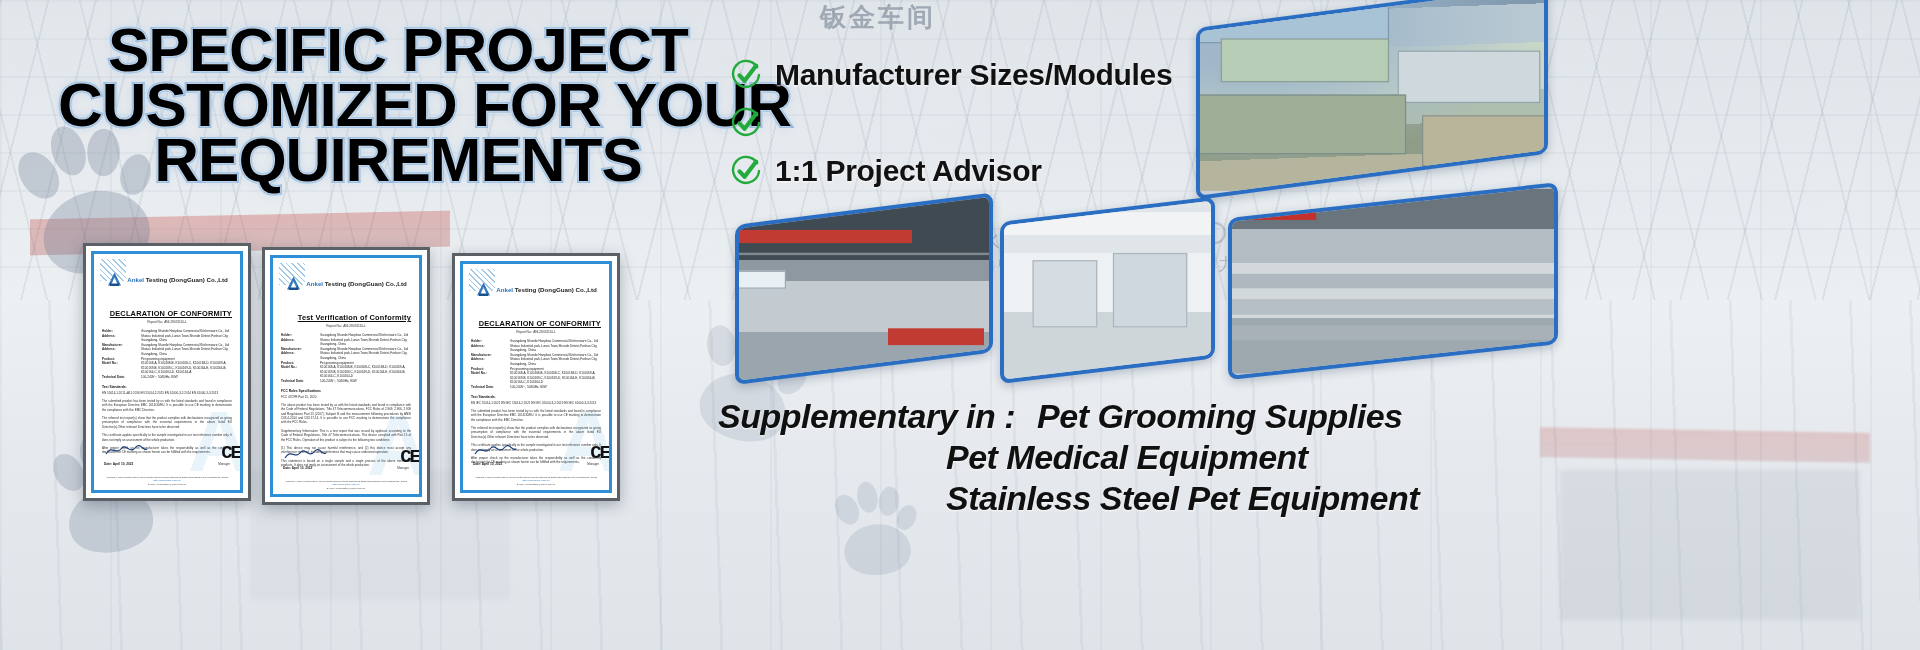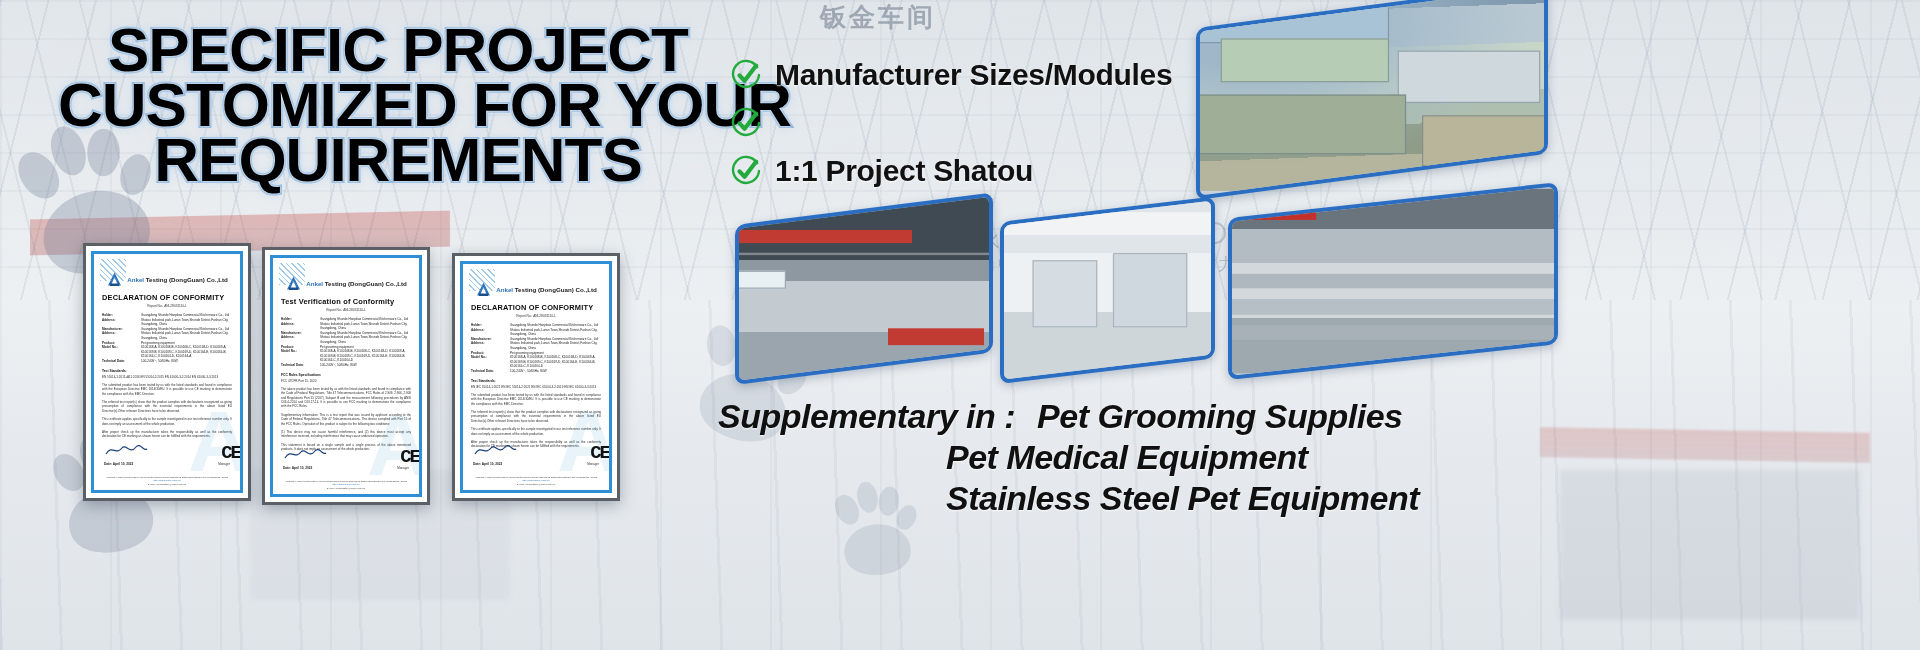--- a/index.html
+++ b/index.html
@@ -196,22 +196,22 @@
     gap: 4px; margin-top: 10px;
   }
   .cert-logo {
     width: 17px; height: 16px;
   }
   .cert-company {
     font-size: 6.2px; font-weight: 700; color: #222; white-space: nowrap;
   }
   .cert-company .brand { color: #2e72b8; }
   .cert-title {
-    text-align: left; font-size: 7.4px; font-weight: 700;
-    color: #0b0b0b; margin-top: 6px; letter-spacing: .2px;
+    text-align: right; font-size: 7.4px; font-weight: 700;
+    color: #0b0b0b; margin-top: 22px; letter-spacing: .2px; text-decoration: underline;
   }
   .cert-report {
     text-align: center; font-size: 3.2px; color: #333; margin-top: 2px;
   }
   .cert-table { margin-top: 5px; }
   .cert-row { display: flex; gap: 5px; font-size: 3.1px; line-height: 4.6px; color: #222; }
   .cert-row .k { width: 34px; flex: 0 0 34px; font-weight: 700; }
   .cert-row .v { flex: 1; }
   .cert-sec { margin-top: 5px; font-size: 3.3px; font-weight: 700; color: #111; }
   .cert-body { margin-top: 2px; font-size: 3.0px; line-height: 4.3px; color: #2b2b2b; }
@@ -364,21 +364,21 @@
         </svg>
       </span>
     </div>
     <div class="bullet">
       <span class="check-icon">
         <svg viewBox="0 0 32 32" width="32" height="32">
           <path d="M27.2 8.2 A13 13 0 1 0 29 16" fill="none" stroke="#22ab3c" stroke-width="2.4" stroke-linecap="round"></path>
           <path d="M9.5 16.4 L14.6 21.8 L26.2 6.6" fill="none" stroke="#22ab3c" stroke-width="4.2" stroke-linecap="round" stroke-linejoin="round"></path>
         </svg>
       </span>
-      <span class="bullet-label">1:1 Project Shatou</span>
+      <span class="bullet-label">1:1 Project Advisor</span>
     </div>
   </div>
 
   <div class="photo" id="photo-aerial">
     <div class="inner">
       <div class="aerial-bldg" style="left:8%;top:6%;width:46%;height:20%;background:#a9c3d6;"></div>
       <div class="aerial-bldg" style="left:14%;top:24%;width:40%;height:22%;background:#b7ccb5;"></div>
       <div class="aerial-bldg" style="left:56%;top:30%;width:34%;height:26%;background:#cfd9dd;"></div>
       <div class="aerial-bldg" style="left:6%;top:52%;width:52%;height:30%;background:#9fae97;"></div>
       <div class="aerial-bldg" style="left:62%;top:62%;width:32%;height:26%;background:#b8b59a;"></div>

